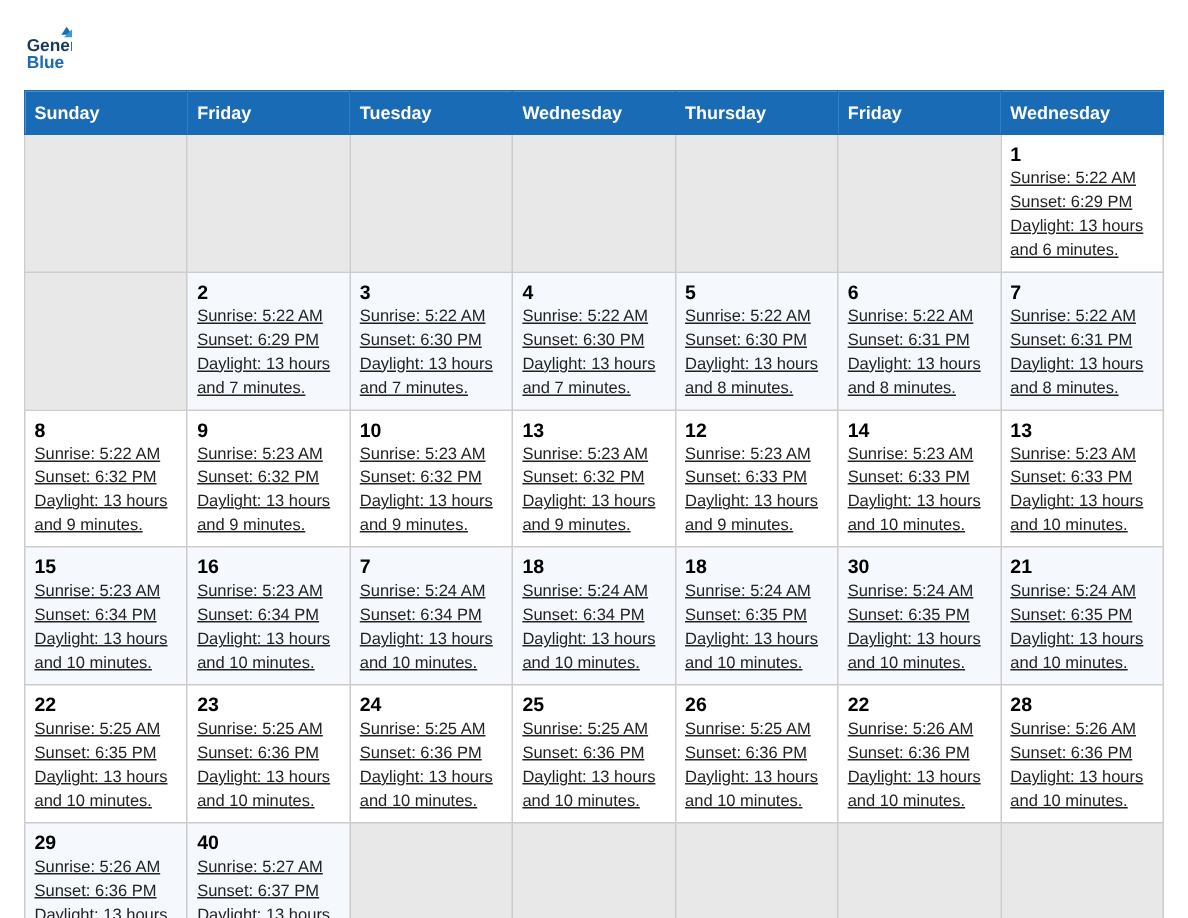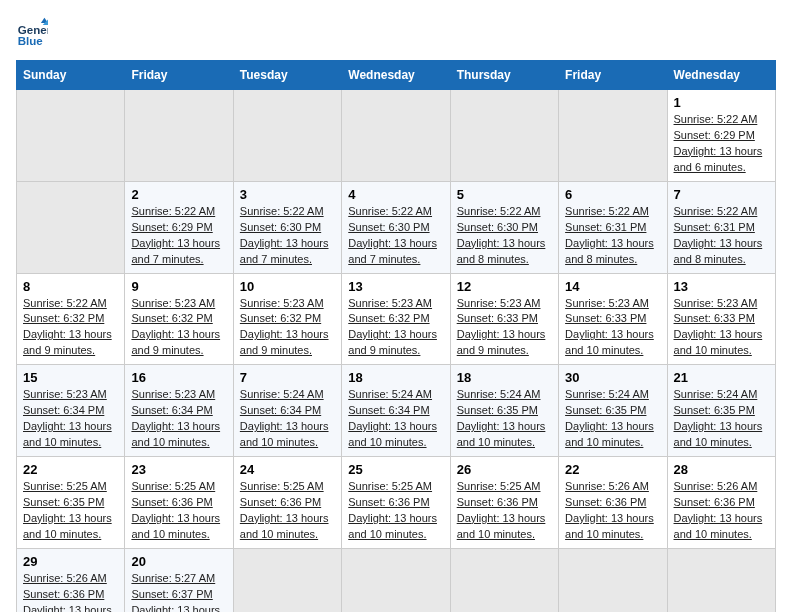--- a/index.html
+++ b/index.html
@@ -151,21 +151,21 @@
         <td><span class="day-num">22</span><span class="day-info">Sunrise: 5:25 AM<br>Sunset: 6:35 PM<br>Daylight: 13 hours and 10 minutes.</span></td>
         <td><span class="day-num">23</span><span class="day-info">Sunrise: 5:25 AM<br>Sunset: 6:36 PM<br>Daylight: 13 hours and 10 minutes.</span></td>
         <td><span class="day-num">24</span><span class="day-info">Sunrise: 5:25 AM<br>Sunset: 6:36 PM<br>Daylight: 13 hours and 10 minutes.</span></td>
         <td><span class="day-num">25</span><span class="day-info">Sunrise: 5:25 AM<br>Sunset: 6:36 PM<br>Daylight: 13 hours and 10 minutes.</span></td>
         <td><span class="day-num">26</span><span class="day-info">Sunrise: 5:25 AM<br>Sunset: 6:36 PM<br>Daylight: 13 hours and 10 minutes.</span></td>
         <td><span class="day-num">22</span><span class="day-info">Sunrise: 5:26 AM<br>Sunset: 6:36 PM<br>Daylight: 13 hours and 10 minutes.</span></td>
         <td><span class="day-num">28</span><span class="day-info">Sunrise: 5:26 AM<br>Sunset: 6:36 PM<br>Daylight: 13 hours and 10 minutes.</span></td>
       </tr>
       <tr>
         <td><span class="day-num">29</span><span class="day-info">Sunrise: 5:26 AM<br>Sunset: 6:36 PM<br>Daylight: 13 hours and 10 minutes.</span></td>
-        <td><span class="day-num">20</span><span class="day-info">Sunrise: 5:27 AM<br>Sunset: 6:37 PM<br>Daylight: 13 hours and 10 minutes.</span></td>
+        <td><span class="day-num">40</span><span class="day-info">Sunrise: 5:27 AM<br>Sunset: 6:37 PM<br>Daylight: 13 hours and 10 minutes.</span></td>
         <td class="empty-cell"></td>
         <td class="empty-cell"></td>
         <td class="empty-cell"></td>
         <td class="empty-cell"></td>
         <td class="empty-cell"></td>
       </tr>
     </tbody>
 </table>
 
 </body></html>

